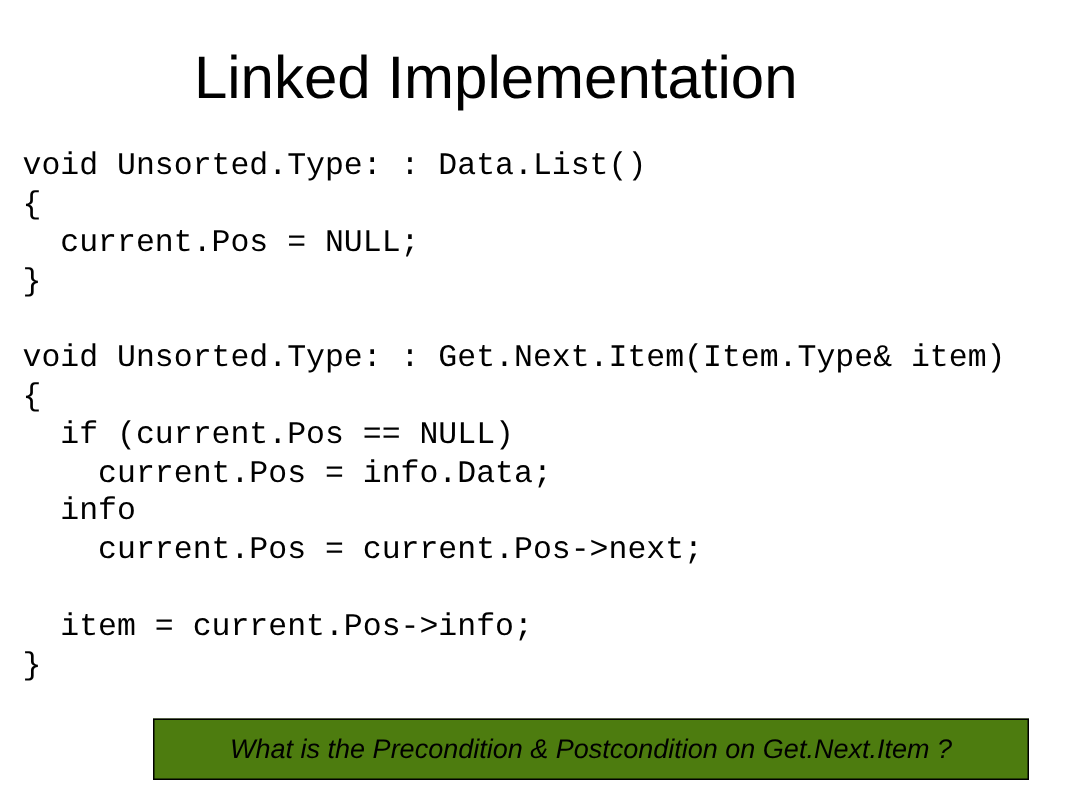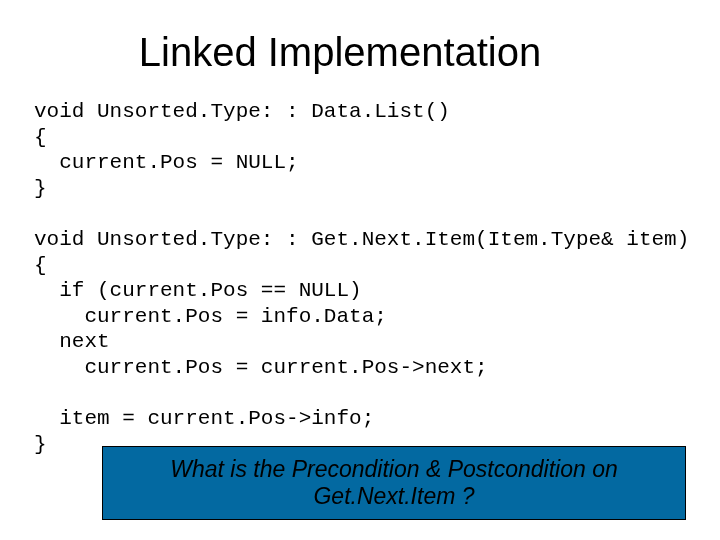--- a/index.html
+++ b/index.html
@@ -1,36 +1,36 @@
 <!DOCTYPE html>
 <html><head>
 <meta charset="utf-8">
 <style>
   * { margin: 0; padding: 0; box-sizing: border-box; }
   html, body { width: 720px; height: 540px; background: #fff; font-family: Arial, Helvetica, sans-serif; }
-  .slide { width: 676px; height: 540px; position: relative; padding: 20px 30px 0 34px; }
+  .slide { width: 676px; height: 540px; position: relative; padding: 20px 30px 0 15px; }
   .title { font-size: 40px; font-weight: 400; text-align: center; margin: 10px 0 24px 0; font-family: Arial, sans-serif; }
   .code-block { font-family: "Courier New", Courier, monospace; font-size: 21px; line-height: 1.22; white-space: pre; color: #000; }
-  .callout-box { position: absolute; left: 102px; bottom: 20px; width: 584px; background: #0369a1; border: 1.5px solid #000; padding: 9px 12px; font-family: Arial, sans-serif; font-size: 23px; font-style: italic; text-align: center; }
+  .callout-box { position: absolute; left: 102px; bottom: 20px; width: 584px; background: #4d7c0f; border: 1.5px solid #000; padding: 9px 12px; font-family: Arial, sans-serif; font-size: 18px; font-style: italic; text-align: center; }
 </style>
 </head>
 <body>
 
 <div class="slide">
   <h1 class="title">Linked Implementation</h1>
 
   <div class="code-block"><span>void Unsorted.Type: : Data.List()</span>
 <span>{</span>
 <span>  current.Pos = NULL;</span>
 <span>}</span>
 <span></span>
 <span>void Unsorted.Type: : Get.Next.Item(Item.Type&amp; item)</span>
 <span>{</span>
 <span>  if (current.Pos == NULL)</span>
 <span>    current.Pos = info.Data;</span>
-<span>  next</span>
+<span>  info</span>
 <span>    current.Pos = current.Pos-&gt;next;</span>
 <span></span>
 <span>  item = current.Pos-&gt;info;</span>
 <span>}</span></div>
 
   <div class="callout-box">What is the Precondition &amp; Postcondition on Get.Next.Item ?</div>
 </div>
 
 </body></html>

